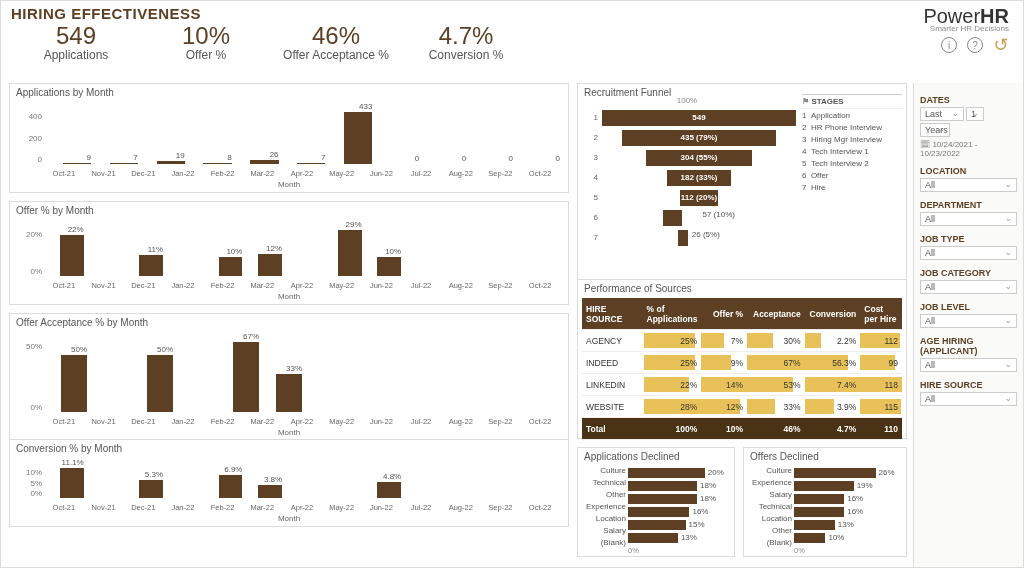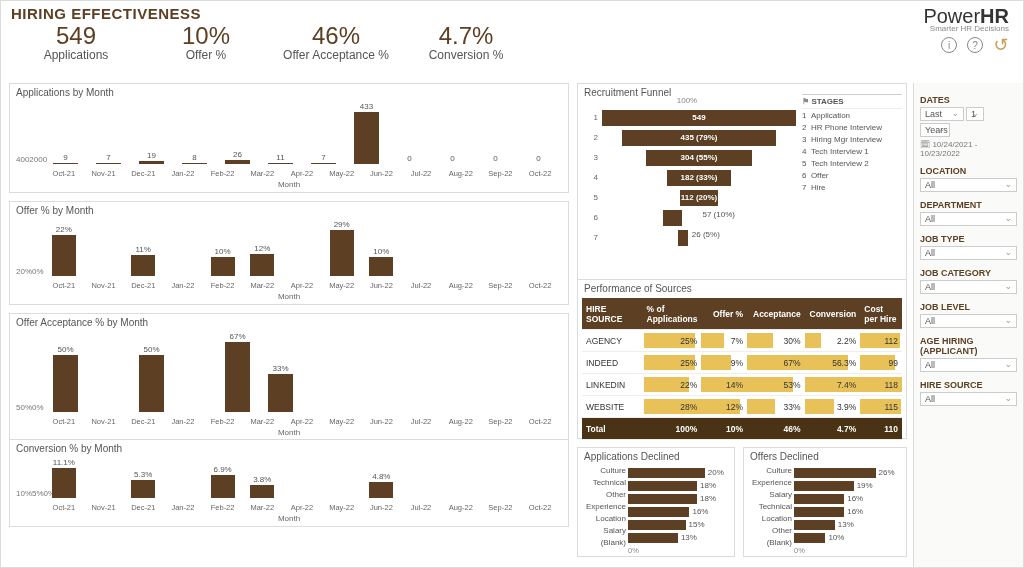--- a/index.html
+++ b/index.html
@@ -42,27 +42,27 @@
   
   .filters{position:absolute;right:0;top:82px;width:110px;bottom:0;background:#fafaf9;border-left:1px solid var(--border);padding:4px 6px}
   .fh{font-size:9px;color:var(--brown);font-weight:600;margin-top:8px}
   .fsel{border:1px solid #ccc;background:#fff;font-size:9px;padding:1px 4px;margin-top:2px;position:relative;color:#555}
   .fsel::after{content:"⌄";position:absolute;right:4px;top:0;color:#999}
   .fsel.sm{display:inline-block;width:44px;margin-right:2px}
   .dr{font-size:8px;color:#777;margin-top:3px}
   
   .axis{position:absolute;left:34px;right:8px;bottom:28px;top:18px}
   .bars{position:absolute;left:0;right:0;bottom:0;top:0;display:flex;align-items:flex-end}
-  .barcol{flex:1;display:flex;flex-direction:column;align-items:center;justify-content:flex-end;height:100%}
+  .barcol{flex:1;display:flex;flex-direction:column;align-items:flex-end;justify-content:flex-end;height:100%}
   .bar{width:60%;background:var(--brown)}
   .bval{font-size:8px;color:#555;margin-bottom:1px}
   .xl{position:absolute;left:34px;right:8px;bottom:14px;display:flex}
   .xl span{flex:1;text-align:center;font-size:7.5px;color:#666}
   .xax{position:absolute;left:0;right:0;bottom:3px;text-align:center;font-size:8px;color:#666}
-  .yl{position:absolute;left:6px;top:28px;bottom:28px;width:26px;display:flex;flex-direction:row;justify-content:space-between;align-items:flex-end}
+  .yl{position:absolute;left:6px;top:28px;bottom:28px;width:26px;display:flex;flex-direction:column;justify-content:space-between;align-items:flex-end}
   .yl span{font-size:8px;color:#777}
   
   .funwrap{position:absolute;left:6px;top:24px;right:110px;bottom:6px}
   .funrow{display:flex;align-items:center;height:19px;margin-bottom:1px}
   .frn{width:14px;font-size:8px;color:#666;text-align:right;margin-right:4px}
   .fbar-wrap{flex:1;display:flex;justify-content:center;position:relative}
   .fbar{background:var(--brown);height:16px;color:#fff;font-size:8px;display:flex;align-items:center;justify-content:center;font-weight:600}
   .flbl{position:absolute;font-size:8px;color:#555}
   .fun100{position:absolute;top:12px;left:0;right:110px;text-align:center;font-size:8px;color:#888}
   .funbot{position:absolute;bottom:2px;left:0;right:110px;text-align:center;font-size:8px;color:#888}
@@ -150,24 +150,20 @@
         </div>
         <div class="barcol">
           <div class="bval">8</div>
           <div class="bar" style="height:1.7777777777777777%"></div>
         </div>
         <div class="barcol">
           <div class="bval">26</div>
           <div class="bar" style="height:5.777777777777778%"></div>
         </div>
         <div class="barcol">
-          <div class="bval">11</div>
-          <div class="bar" style="height:2.4444444444444446%"></div>
-        </div>
-        <div class="barcol">
           <div class="bval">7</div>
           <div class="bar" style="height:1.5555555555555556%"></div>
         </div>
         <div class="barcol">
           <div class="bval">433</div>
           <div class="bar" style="height:96.22222222222221%"></div>
         </div>
         <div class="barcol">
           <div class="bval">0</div>
           <div class="bar" style="height:0%"></div>

